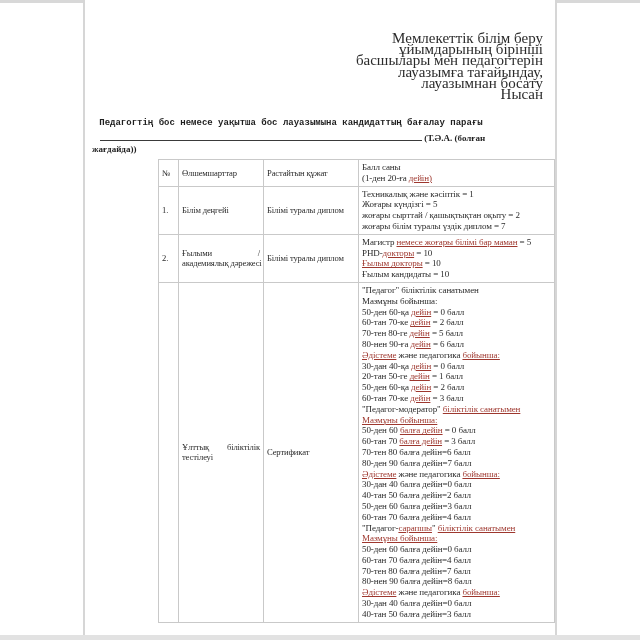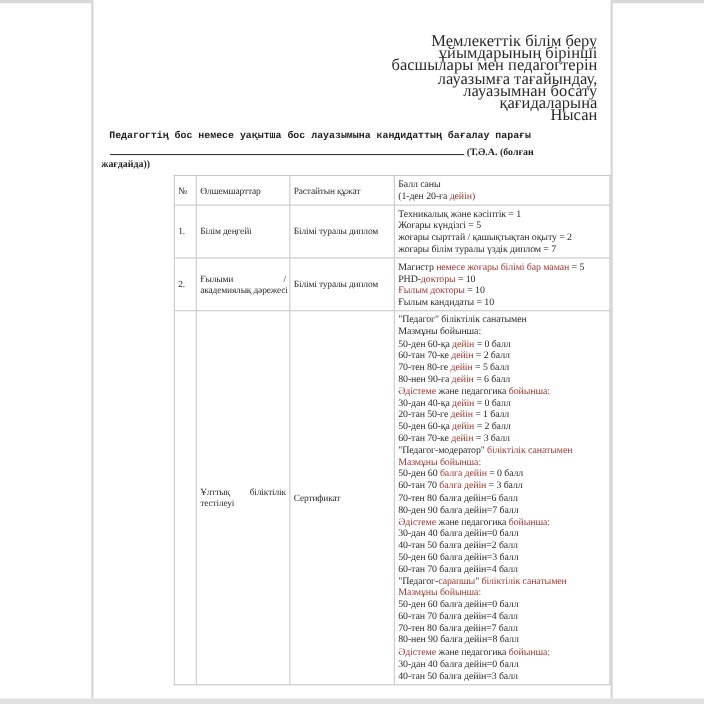--- a/index.html
+++ b/index.html
@@ -46,36 +46,35 @@
     font-weight:normal;text-align:left;vertical-align:middle;
     padding:2px 3px;overflow:hidden;
   }
   col.c0{width:20px;} col.c1{width:85px;} col.c2{width:95px;} col.c3{width:196px;}
   table.eval tr.hdr{height:24px;} table.eval tr.r1{height:46px;} table.eval tr.r2{height:44px;}
   .small{font-size:8.6px;line-height:10.5px;letter-spacing:-0.15px;}
   .ln{font-size:9px;line-height:10.8px;white-space:nowrap;letter-spacing:-0.1px;}
   .cl{font-size:8.6px;line-height:10.5px;white-space:nowrap;letter-spacing:-0.15px;}
   .cl.just{text-align:justify;text-align-last:justify;}
   td.score,th.score{vertical-align:middle;}
-  .red{color:#9e372e;text-underline-offset:1px;text-decoration-thickness:0.8px;}
+  .red{color:#9e372e;text-decoration:underline;text-underline-offset:1px;text-decoration-thickness:0.8px;}
 </style>
 </head>
 <body>
 
 <div class="screen">
   <div class="strip-top"></div>
   <div class="page">
 
     <div class="corner-block">
       <div>Мемлекеттік білім беру</div>
       <div>ұйымдарының бірінші</div>
       <div>басшылары мен педагогтерін</div>
       <div>лауазымға тағайындау,</div>
       <div>лауазымнан босату</div>
-      <div>қағидаларына</div>
       <div>Нысан</div>
     </div>
 
     <div class="doc-title">Педагогтің бос немесе уақытша бос лауазымына кандидаттың бағалау парағы</div>
 
     <div class="fio-line">
       <span class="fio-blank"></span><span> (Т.Ә.А. (болған</span>
     </div>
     <div class="fio-line2">жағдайда))</div>
 

